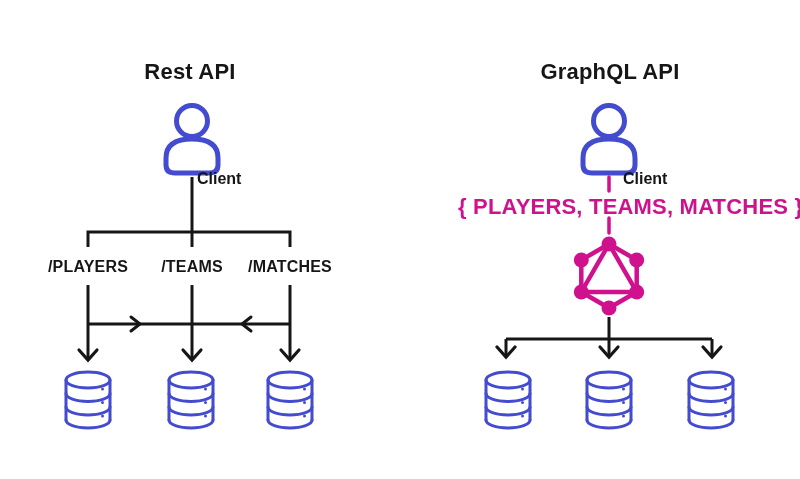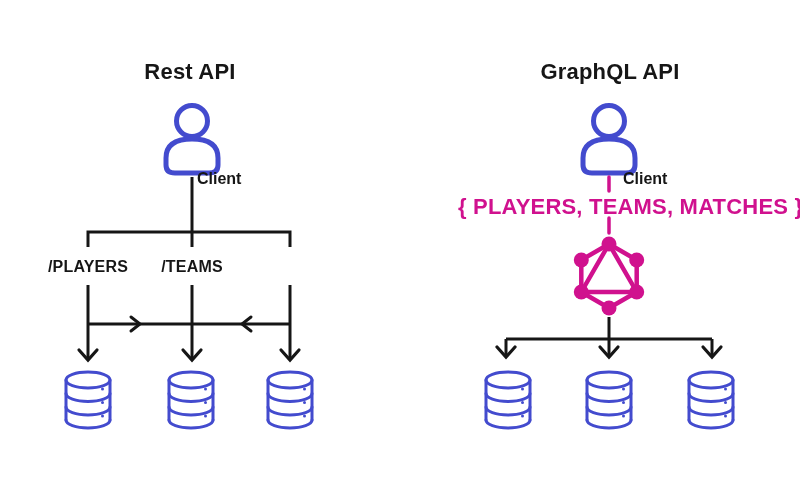--- a/index.html
+++ b/index.html
@@ -158,16 +158,17 @@
   <div class="txt title" style="left:510px; top:59px;">GraphQL API</div>
 
   <div class="txt client-label" style="left:197px; top:169px;">Client</div>
 
   <div class="txt client-label" style="left:623px; top:169px;">Client</div>
 
   <div class="txt endpoint-label" style="left:28px; top:257px;">/PLAYERS</div>
 
   <div class="txt endpoint-label" style="left:132px; top:257px;">/TEAMS</div>
 
+  <div class="txt endpoint-label" style="left:230px; top:257px;">/MATCHES</div>
 
   <div class="txt query-label" style="left:458px; top:194px;">{ PLAYERS, TEAMS, MATCHES }</div>
 
 </div>
 
 </body></html>

